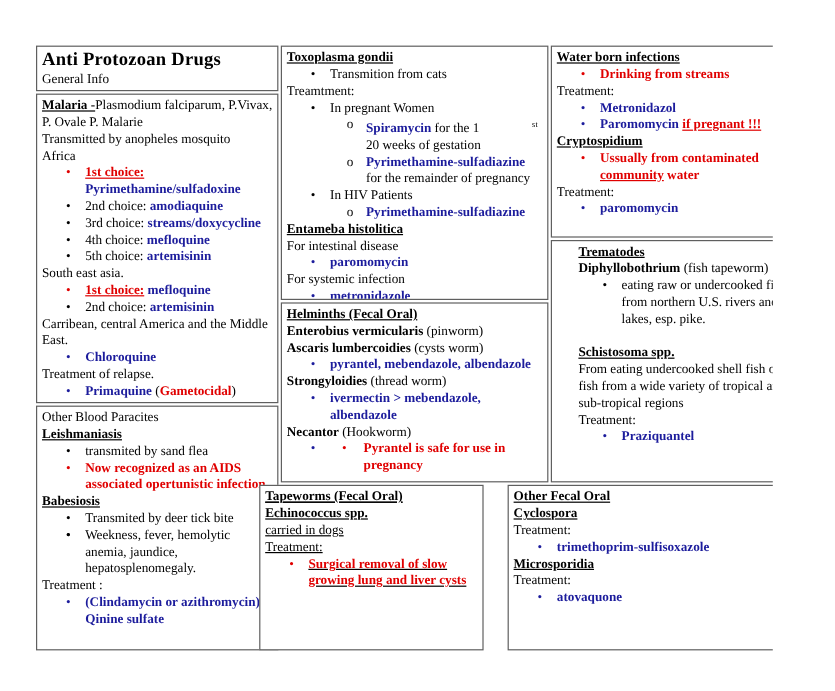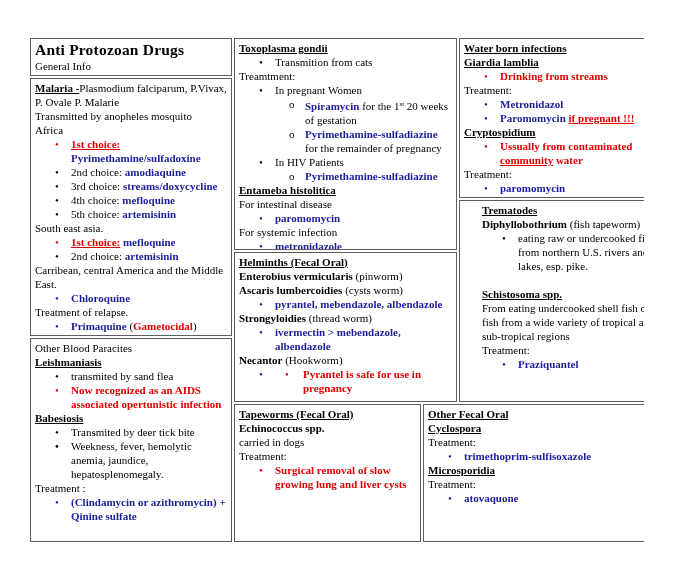--- a/index.html
+++ b/index.html
@@ -22,28 +22,28 @@
   .blk.b2{padding-left:66px;}
   .blk.b2x{padding-left:64px;}
   .blk.gap{height:14px;}
   .bullet{position:absolute; left:20px; top:0;}
   .b2 .bullet{left:50px;}
   .b2x .bullet{left:46px;}
   .bold{font-weight:bold;}
   .und{text-decoration:underline;}
   .navy{color:var(--navy);}
   .red{color:var(--red);}
-  .sup{font-size:7px; vertical-align:4px;}
+  .sup{font-size:7px; vertical-align:4px;margin-left:44px;}
   
   #c-header     {left:30px;  top:38px;  width:202px; height:38px;}
   #c-malaria    {left:30px;  top:78px;  width:202px; height:258px;}
   #c-blood      {left:30px;  top:338px; width:202px; height:204px;}
   #c-toxo       {left:234px; top:38px;  width:223px; height:212px;}
   #c-helminths  {left:234px; top:252px; width:223px; height:150px;}
-  #c-tapeworms  {left:234px; top:404px; width:187px; height:138px;}
+  #c-tapeworms  {left:216px; top:404px; width:187px; height:138px;text-decoration:underline;}
   #c-water      {left:459px; top:38px;  width:208px; height:160px;}
   #c-trematodes {left:459px; top:200px; width:208px; height:202px;padding-left:22px;}
   #c-otherfecal {left:423px; top:404px; width:244px; height:138px;}
 </style>
 </head>
 <body>
 
 <div id="page">
   <div class="cell" id="c-header">
       <div class="blk title"><span class="bold">Anti Protozoan Drugs</span></div>
@@ -106,21 +106,20 @@
     </div>
   <div class="cell" id="c-tapeworms">
       <div class="blk p"><span class="bold und">Tapeworms (Fecal Oral)</span></div>
       <div class="blk p"><span class="bold">Echinococcus spp.</span></div>
       <div class="blk p"><span>carried in dogs</span></div>
       <div class="blk p"><span>Treatment:</span></div>
       <div class="blk b1"><span class="bullet red">•</span><span class="bold red">Surgical removal of slow growing lung and liver cysts</span></div>
     </div>
   <div class="cell" id="c-water">
       <div class="blk p"><span class="bold und">Water born infections</span></div>
-      <div class="blk p"><span class="bold und">Giardia lamblia</span></div>
       <div class="blk b1"><span class="bullet red">•</span><span class="bold red">Drinking from streams</span></div>
       <div class="blk p"><span>Treatment:</span></div>
       <div class="blk b1"><span class="bullet navy">•</span><span class="bold navy">Metronidazol</span></div>
       <div class="blk b1"><span class="bullet navy">•</span><span class="bold navy">Paromomycin </span><span class="bold und red">if pregnant !!!</span></div>
       <div class="blk p"><span class="bold und">Cryptospidium</span></div>
       <div class="blk b1"><span class="bullet red">•</span><span class="bold red">Ussually from contaminated </span><span class="bold und red">community</span><span class="bold red"> water</span></div>
       <div class="blk p"><span>Treatment:</span></div>
       <div class="blk b1"><span class="bullet navy">•</span><span class="bold navy">paromomycin</span></div>
     </div>
   <div class="cell" id="c-trematodes">

